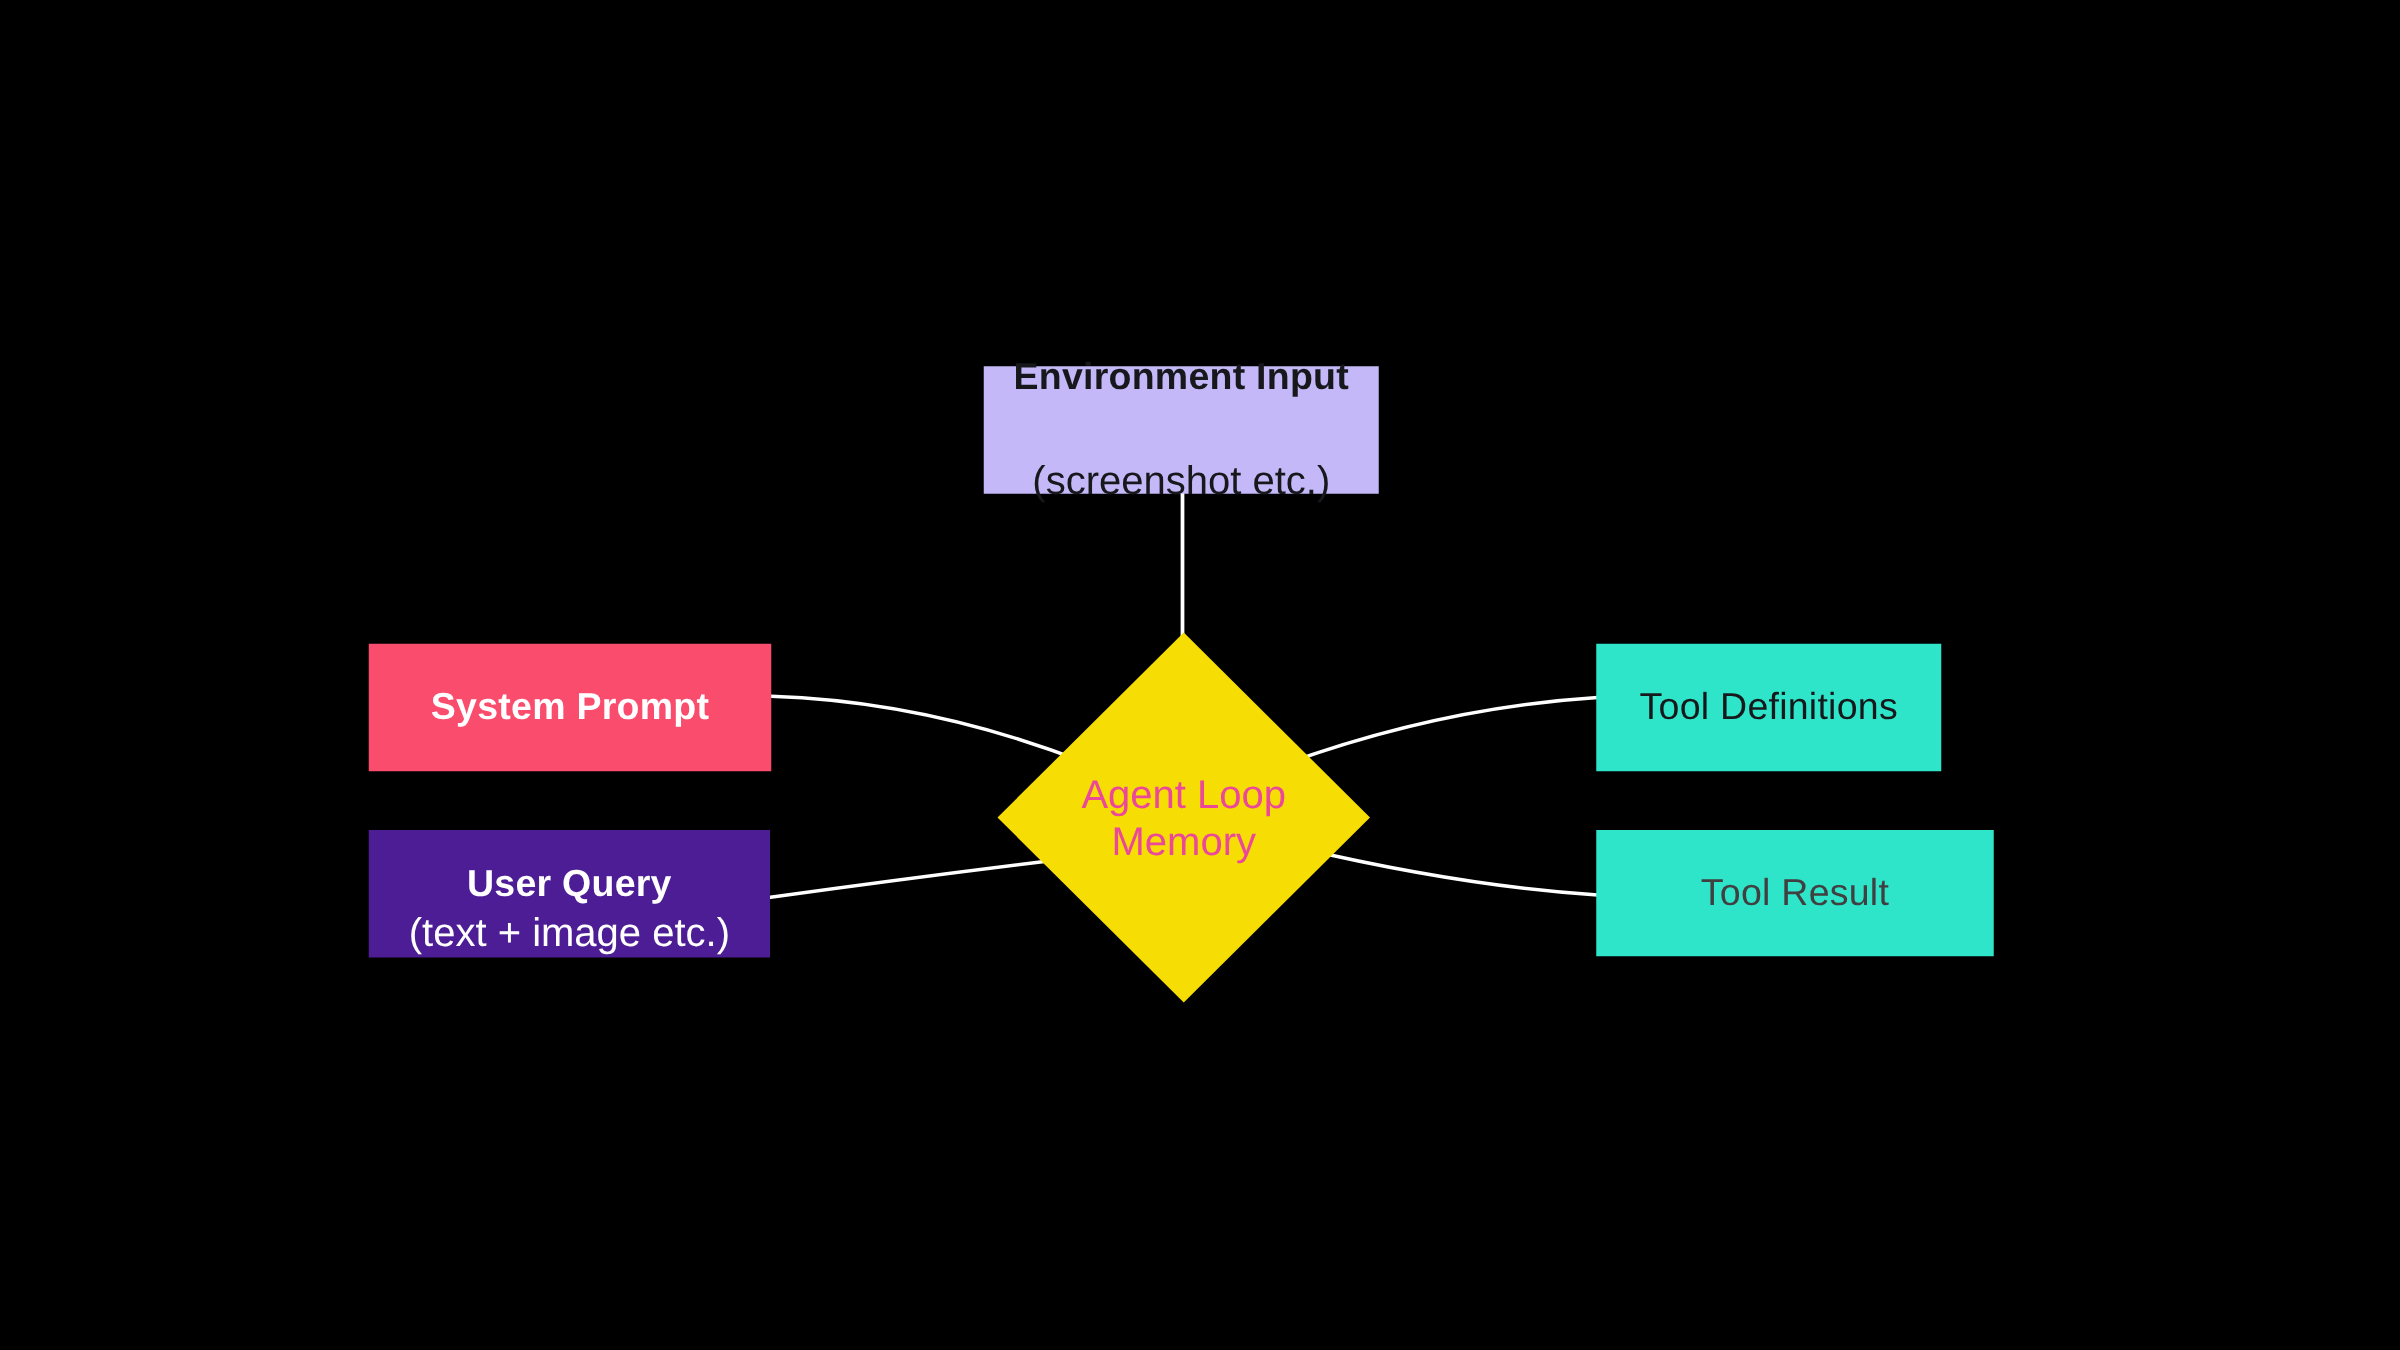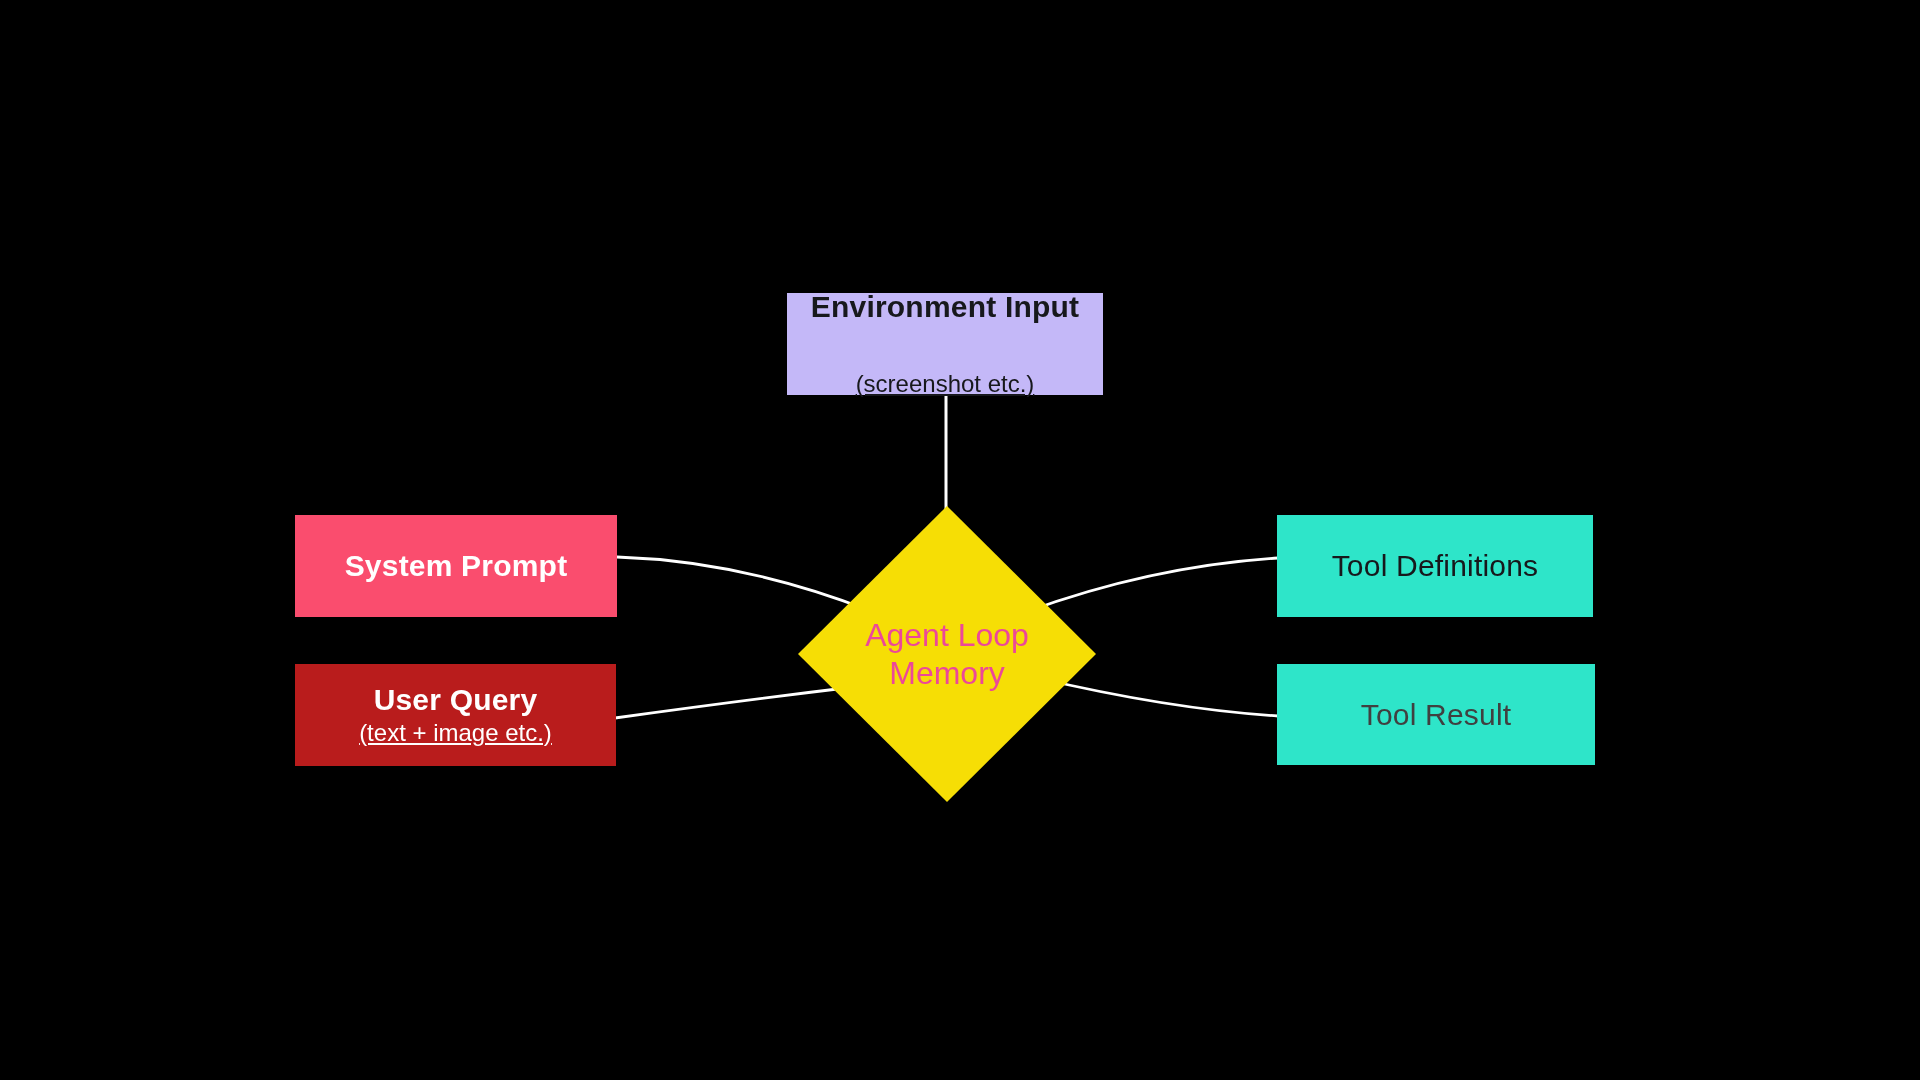--- a/index.html
+++ b/index.html
@@ -22,28 +22,28 @@
   }
   .node {
     position: absolute;
     display: flex;
     flex-direction: column;
     align-items: center;
     justify-content: center;
     text-align: center;
   }
   .node .title   { font-size: 30px; line-height: 1.2; letter-spacing: 0.2px; }
-  .node .subtitle{ font-size: 24px; line-height: 1.25; text-decoration: underline; }
+  .node .subtitle{ font-size: 32px; line-height: 1.25; }
   .w-bold   { font-weight: 700; }
   .w-normal { font-weight: 400; }
 
   .node-environment-input { left: 787px; top: 293px; width: 316px; height: 102px; gap: 44px; }
   .node-system-prompt     { left: 295px; top: 515px; width: 322px; height: 102px; }
   .node-user-query        { left: 295px; top: 664px; width: 321px; height: 102px; }
-  .node-tool-definitions  { left: 1277px; top: 515px; width: 316px; height: 102px; }
+  .node-tool-definitions  { left: 1277px; top: 515px; width: 276px; height: 102px; }
   .node-tool-result       { left: 1277px; top: 664px; width: 318px; height: 101px; }
 
   .diamond-label {
     position: absolute;
     left: 837px; top: 608px;
     width: 220px; height: 92px;
     display: flex;
     align-items: center;
     justify-content: center;
     text-align: center;
@@ -74,21 +74,21 @@
 
   <div class="node node-environment-input" style="background-color: rgb(196, 184, 248); color: rgb(23, 24, 28);">
     <div class="title w-bold">Environment Input</div>
     <div class="subtitle w-normal">(screenshot etc.)</div>
   </div>
 
   <div class="node node-system-prompt" style="background-color: rgb(250, 77, 110); color: rgb(255, 255, 255);">
     <div class="title w-bold">System Prompt</div>
   </div>
 
-  <div class="node node-user-query" style="background-color: #b91c1c; color: rgb(255, 255, 255);">
+  <div class="node node-user-query" style="background-color: #4c1d95; color: rgb(255, 255, 255); justify-content: flex-end;">
     <div class="title w-bold">User Query</div>
     <div class="subtitle w-normal">(text + image etc.)</div>
   </div>
 
   <div class="node node-tool-definitions" style="background-color: rgb(46, 229, 201); color: rgb(23, 24, 28);">
     <div class="title w-normal">Tool Definitions</div>
   </div>
 
   <div class="node node-tool-result" style="background-color: rgb(46, 229, 201); color: #404040;">
     <div class="title w-normal">Tool Result</div>

